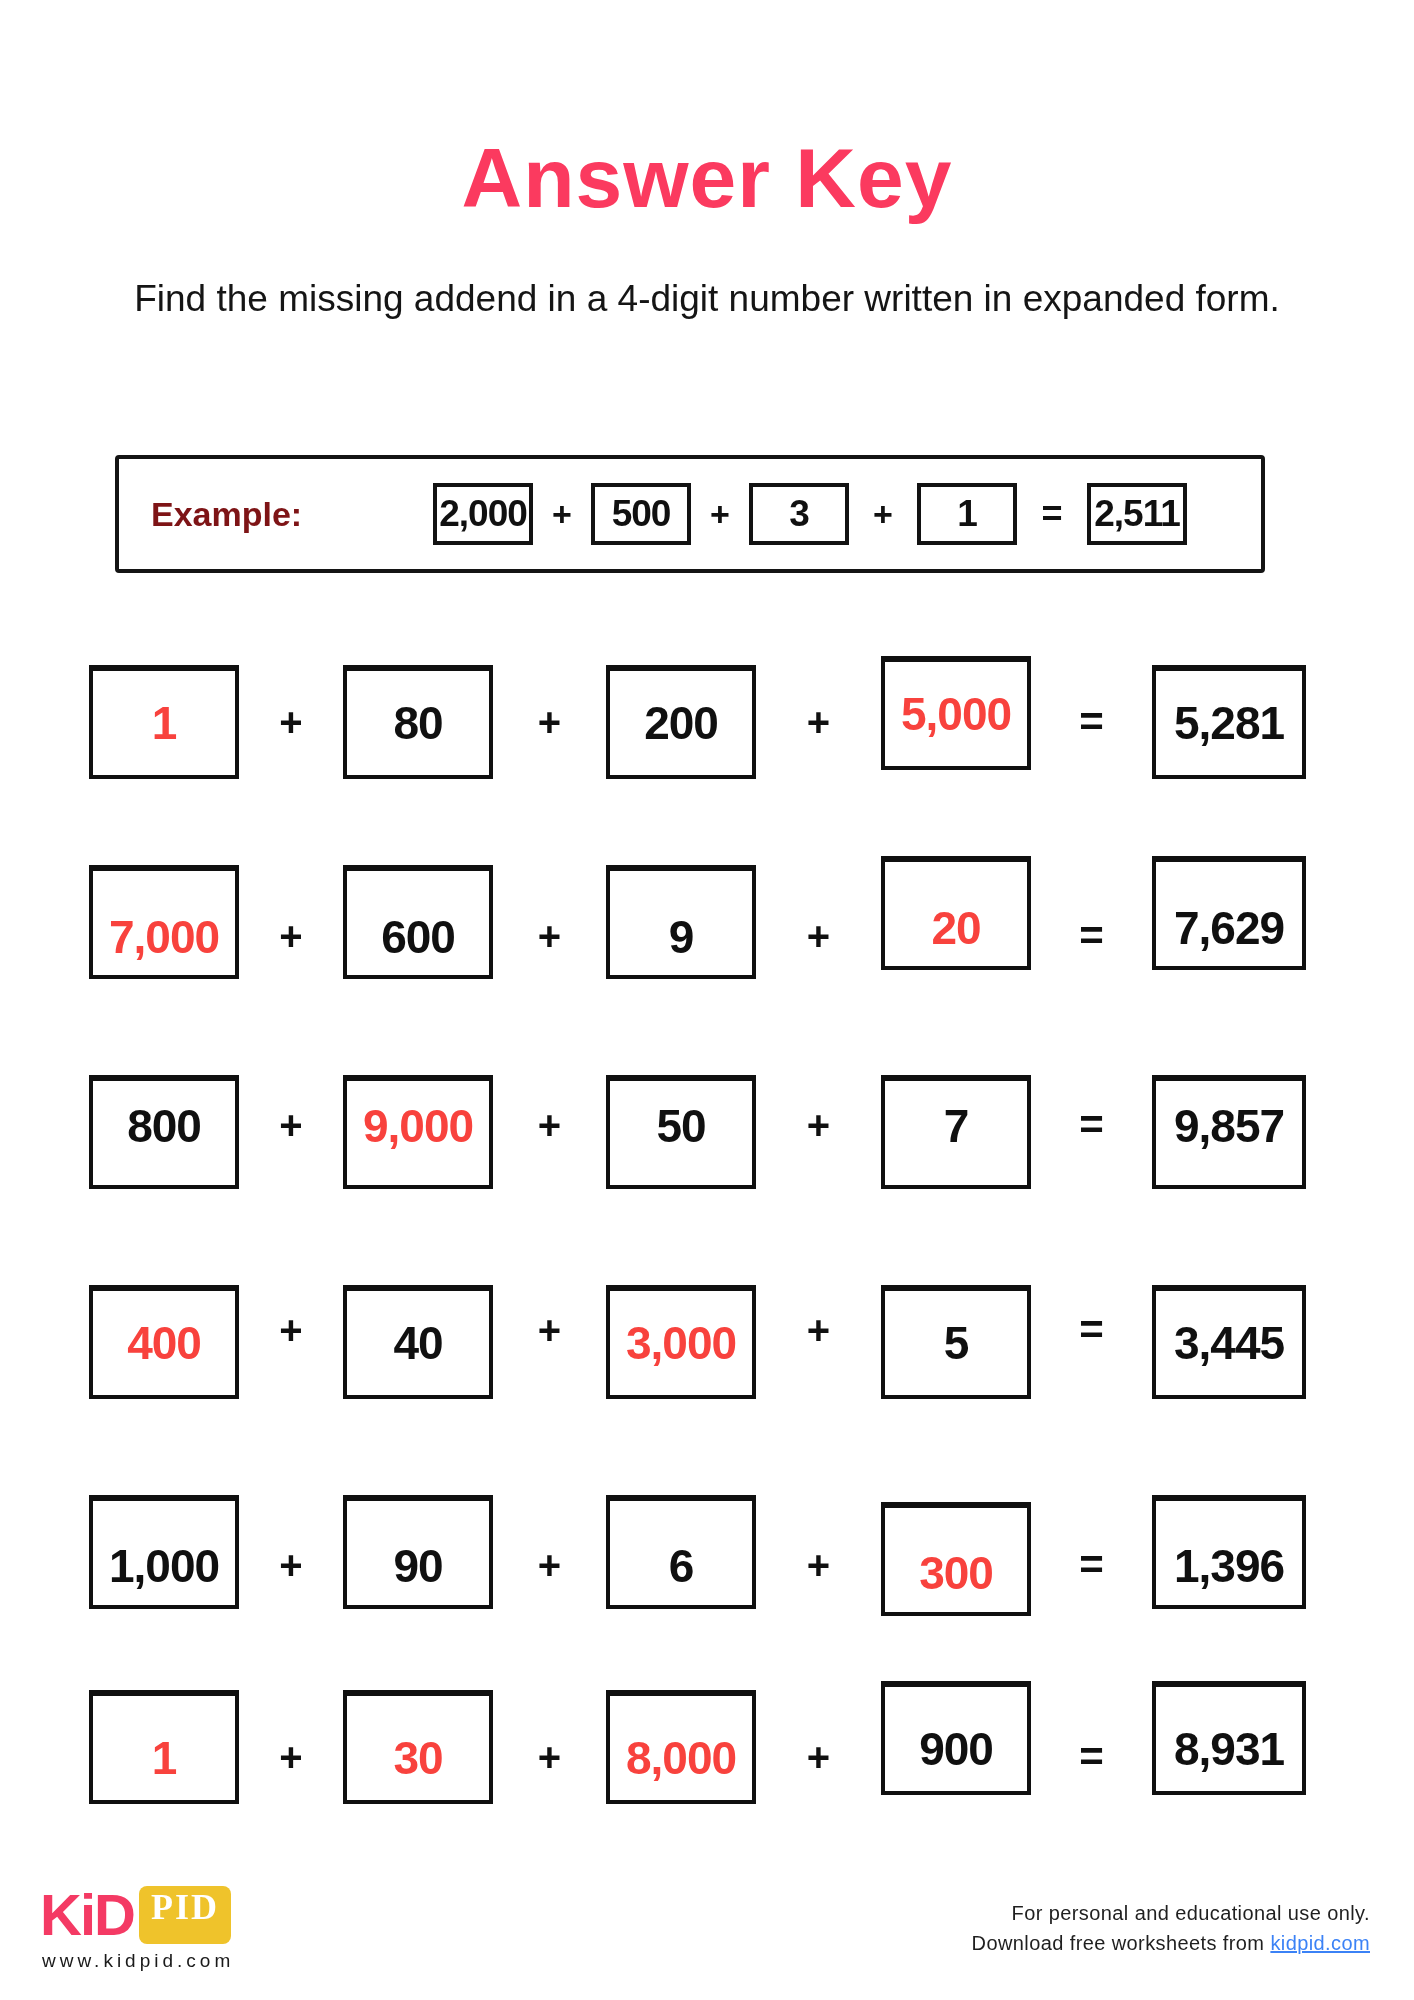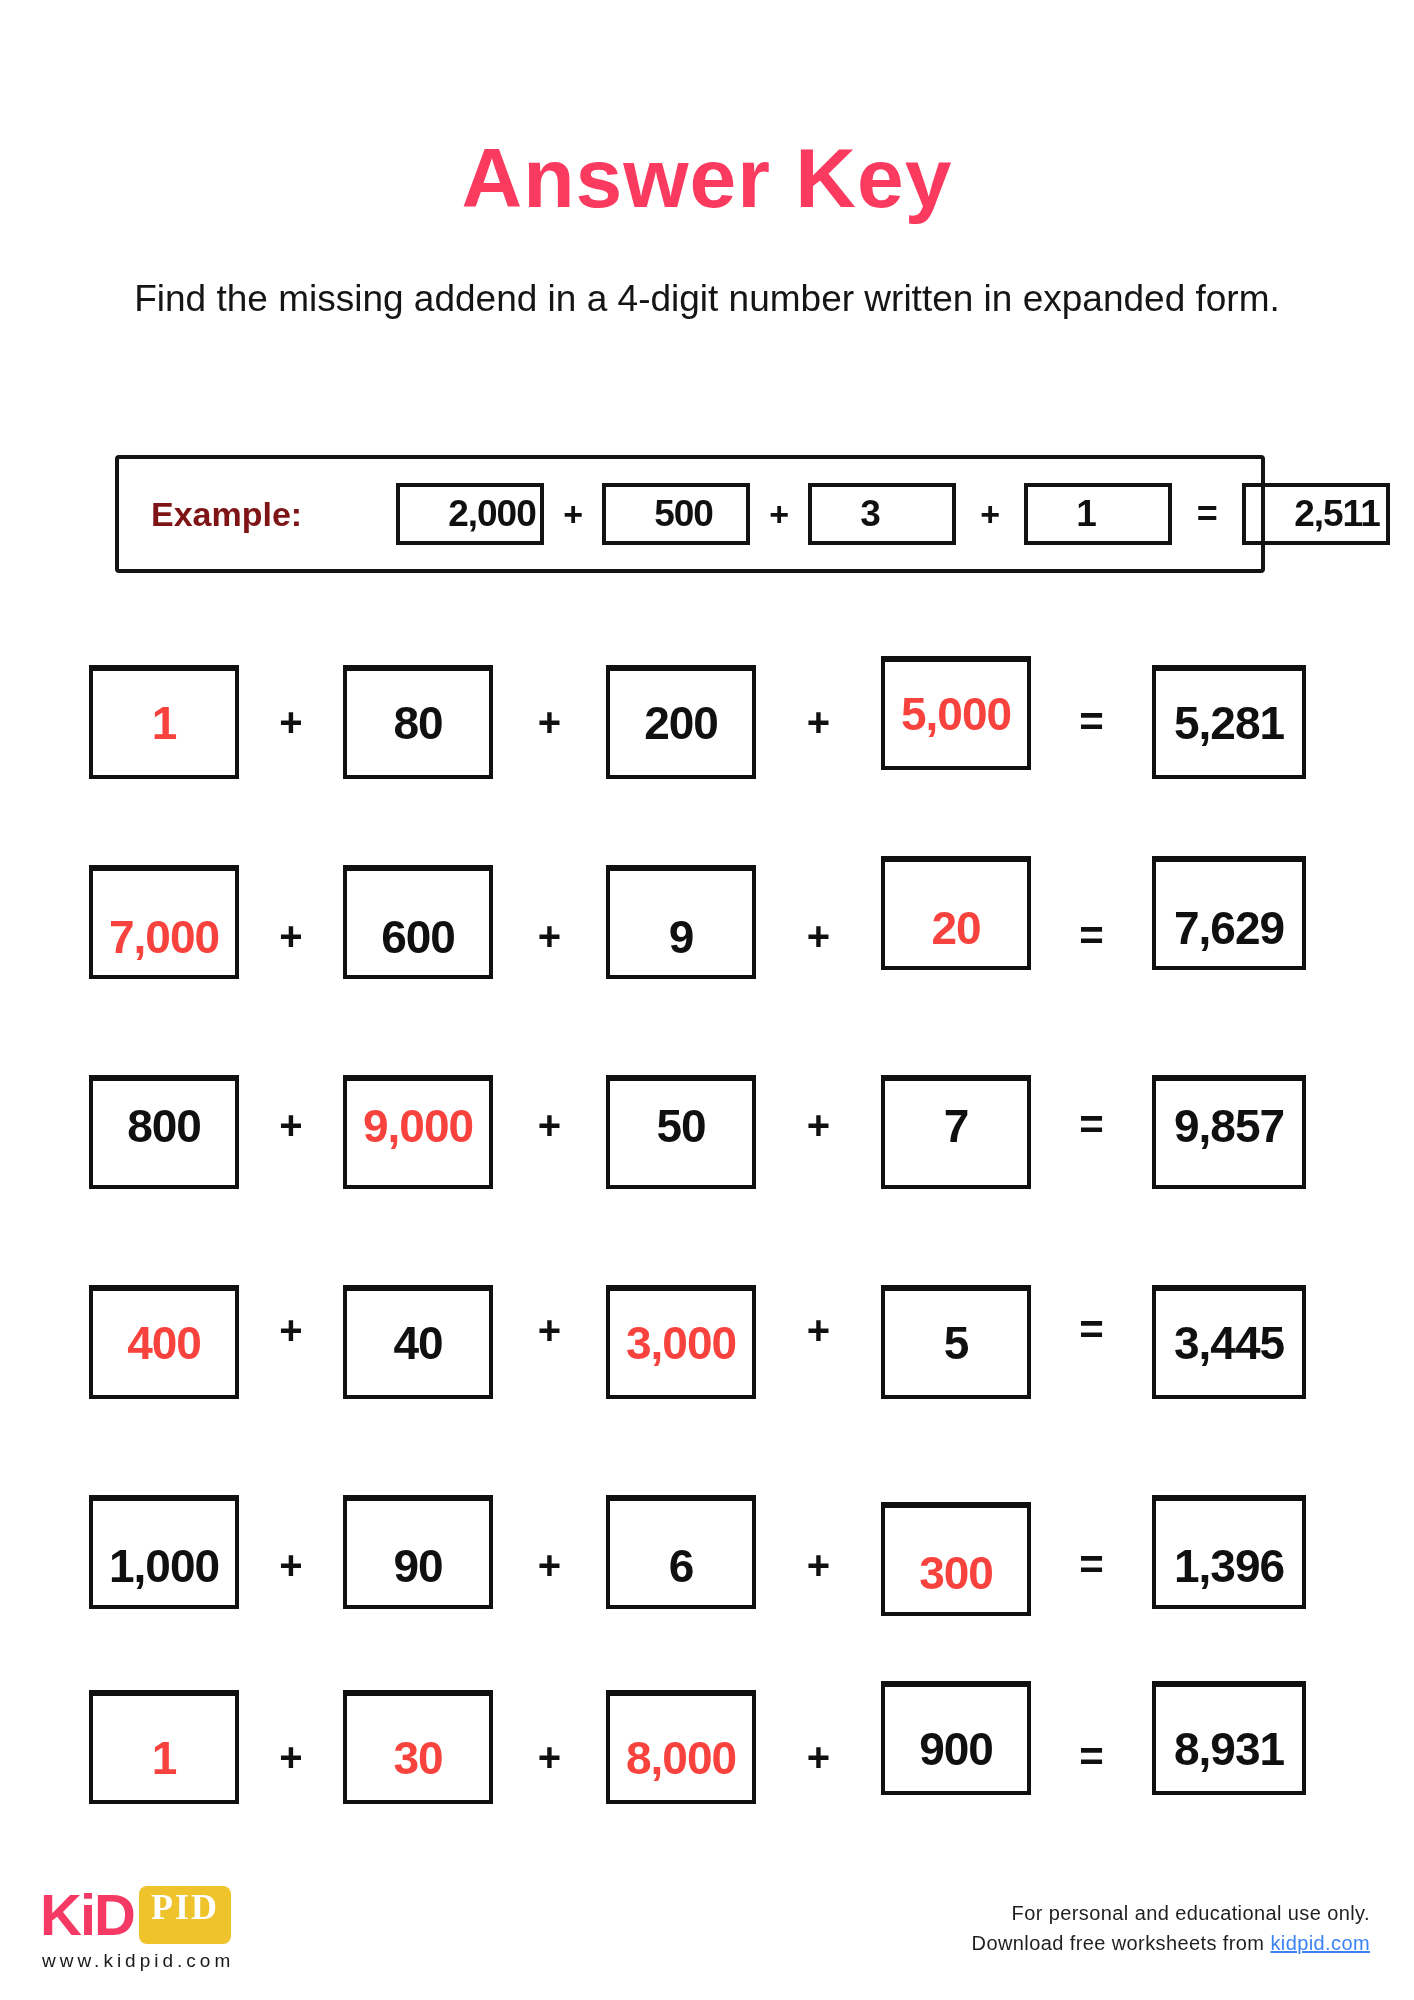--- a/index.html
+++ b/index.html
@@ -22,21 +22,21 @@
     position:absolute;left:115px;top:455px;width:1142px;height:110px;
     border:4px solid #141414;border-radius:4px;
     display:flex;align-items:center;box-sizing:content-box;
   }
   .example-label{
     margin-left:32px;width:188px;font-size:34px;font-weight:700;
     color:var(--example-color,#7E1416);
   }
   .ebox{
     width:92px;height:54px;border:4px solid #121212;
-    display:flex;align-items:center;justify-content:flex-start;flex:none;padding-left:48px;
+    display:flex;align-items:center;justify-content:center;flex:none;
   }
   .ebox .eval{font-size:37px;font-weight:700;letter-spacing:-1px;color:#101010;}
   .e-first{margin-left:94px;}
   .eop{width:58px;text-align:center;font-size:34px;font-weight:700;flex:none;}
   .eop3{width:68px;}
   .eeq{width:70px;text-align:center;font-size:36px;font-weight:700;flex:none;}
   
   .row{position:absolute;left:89px;display:flex;align-items:center;height:112px;}
   .row1{top:666px}.row2{top:866px}.row3{top:1076px}
   .row4{top:1286px}.row5{top:1496px}.row6{top:1691px}

